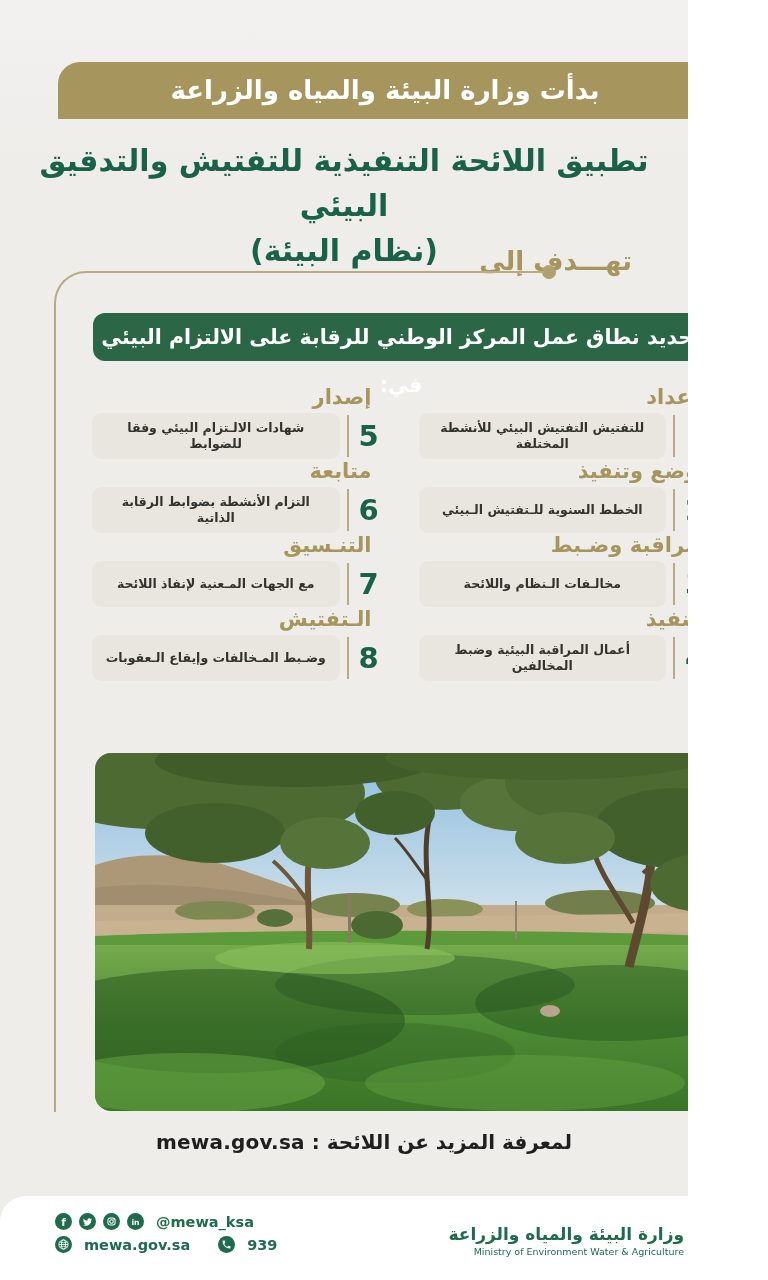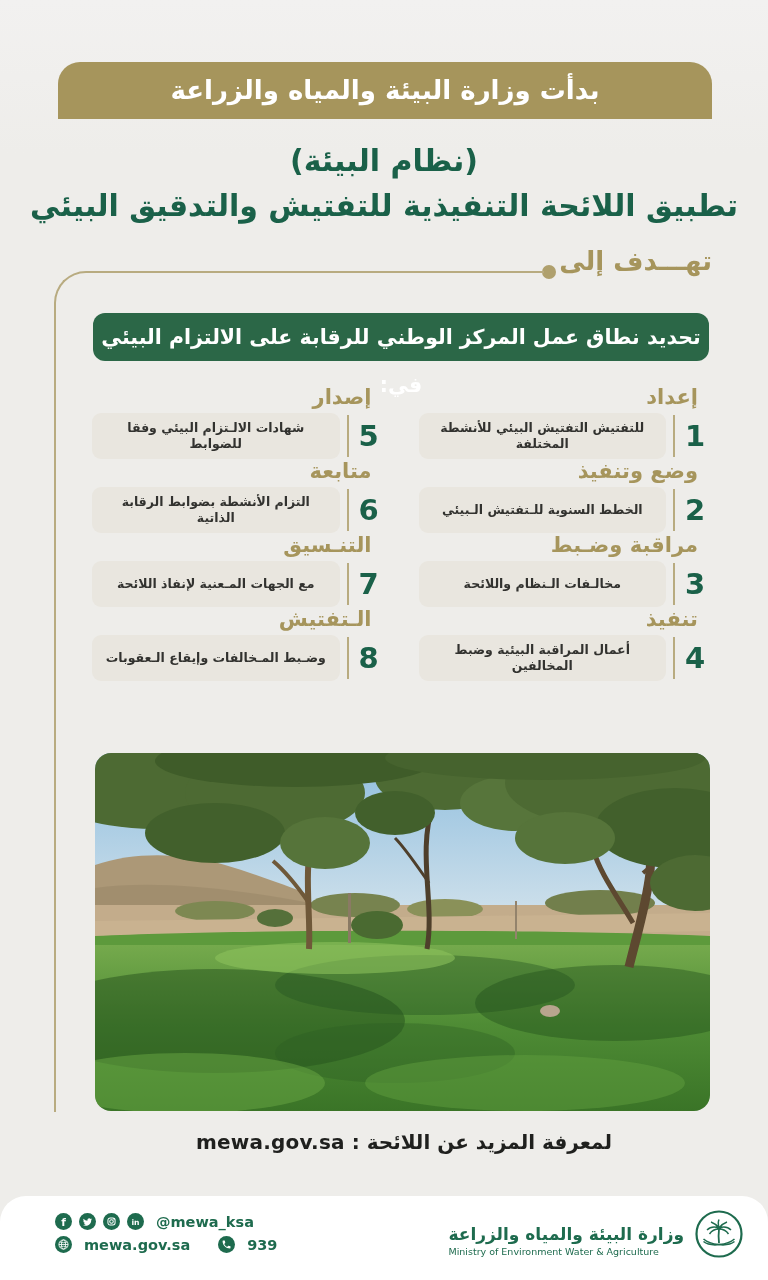--- a/index.html
+++ b/index.html
@@ -7,21 +7,21 @@
     --line-gold:#b8ab80;
     --green-title:#1a6149;
     --green-banner:#2b6747;
     --footer-green:#1e6b4e;
     --bg:#eeedea;
     --box-bg:#e9e6df;
   }
   *{margin:0;padding:0;box-sizing:border-box;}
   html,body{width:768px;height:1280px;}
   body{font-family:"DejaVu Sans",sans-serif;}
-  .page{position:relative;width:768px;height:1280px;overflow:hidden;
+  .page{position:relative;width:688px;height:1280px;overflow:hidden;
         background:linear-gradient(180deg,#f2f1f0 0%,var(--bg) 12%,var(--bg) 100%);}
 
   
   .top-banner{position:absolute;left:58px;top:62px;width:654px;height:57px;
     background:var(--gold);border-radius:22px 22px 0 0;color:#fff;
     font-size:26px;font-weight:bold;text-align:center;line-height:57px;}
 
   
   .main-title{position:absolute;top:138px;left:0;width:100%;text-align:center;
     color:var(--green-title);font-size:30px;font-weight:bold;line-height:45px;}
@@ -68,35 +68,35 @@
   
   .footer{position:absolute;left:0;bottom:0;width:768px;height:84px;
     background:#ffffff;border-radius:26px 26px 0 0;}
   .social{position:absolute;left:55px;top:17px;color:var(--footer-green);}
   .social-row{display:flex;align-items:center;gap:7px;direction:ltr;}
   .social-row + .social-row{margin-top:6px;}
   .social svg{display:block;width:17px;height:17px;color:var(--footer-green);}
   .social .txt{font-size:14.5px;font-weight:bold;margin-left:5px;}
   .social .gap{width:14px;}
   .ministry{position:absolute;right:24px;top:13px;display:flex;align-items:center;gap:10px;}
-  .ministry-text{text-align:left;color:var(--footer-green);margin-top:13px;}
+  .ministry-text{text-align:right;color:var(--footer-green);margin-top:13px;}
   .ministry-ar{font-size:17px;font-weight:bold;line-height:1.3;}
   .ministry-en{font-size:9.5px;line-height:1.4;}
   .emblem svg{display:block;width:50px;height:50px;color:var(--footer-green);}
 </style>
 </head>
 <body>
 
 <div class="page" dir="rtl">
 
   <div class="top-banner">بدأت وزارة البيئة والمياه والزراعة</div>
 
   <div class="main-title">
+    <div>تطبيق اللائحة التنفيذية للتفتيش والتدقيق البيئي</div>
     <div>(نظام البيئة)</div>
-    <div>تطبيق اللائحة التنفيذية للتفتيش والتدقيق البيئي</div>
   </div>
 
   <div class="aims-label">تهـــدف إلى</div>
   <div class="aims-dot"></div>
   <div class="aims-line"></div>
 
   <div class="scope-banner">تحديد نطاق عمل المركز الوطني للرقابة على الالتزام البيئي في:</div>
 
   <div class="items-wrap">
     <div class="col" id="col-right">

